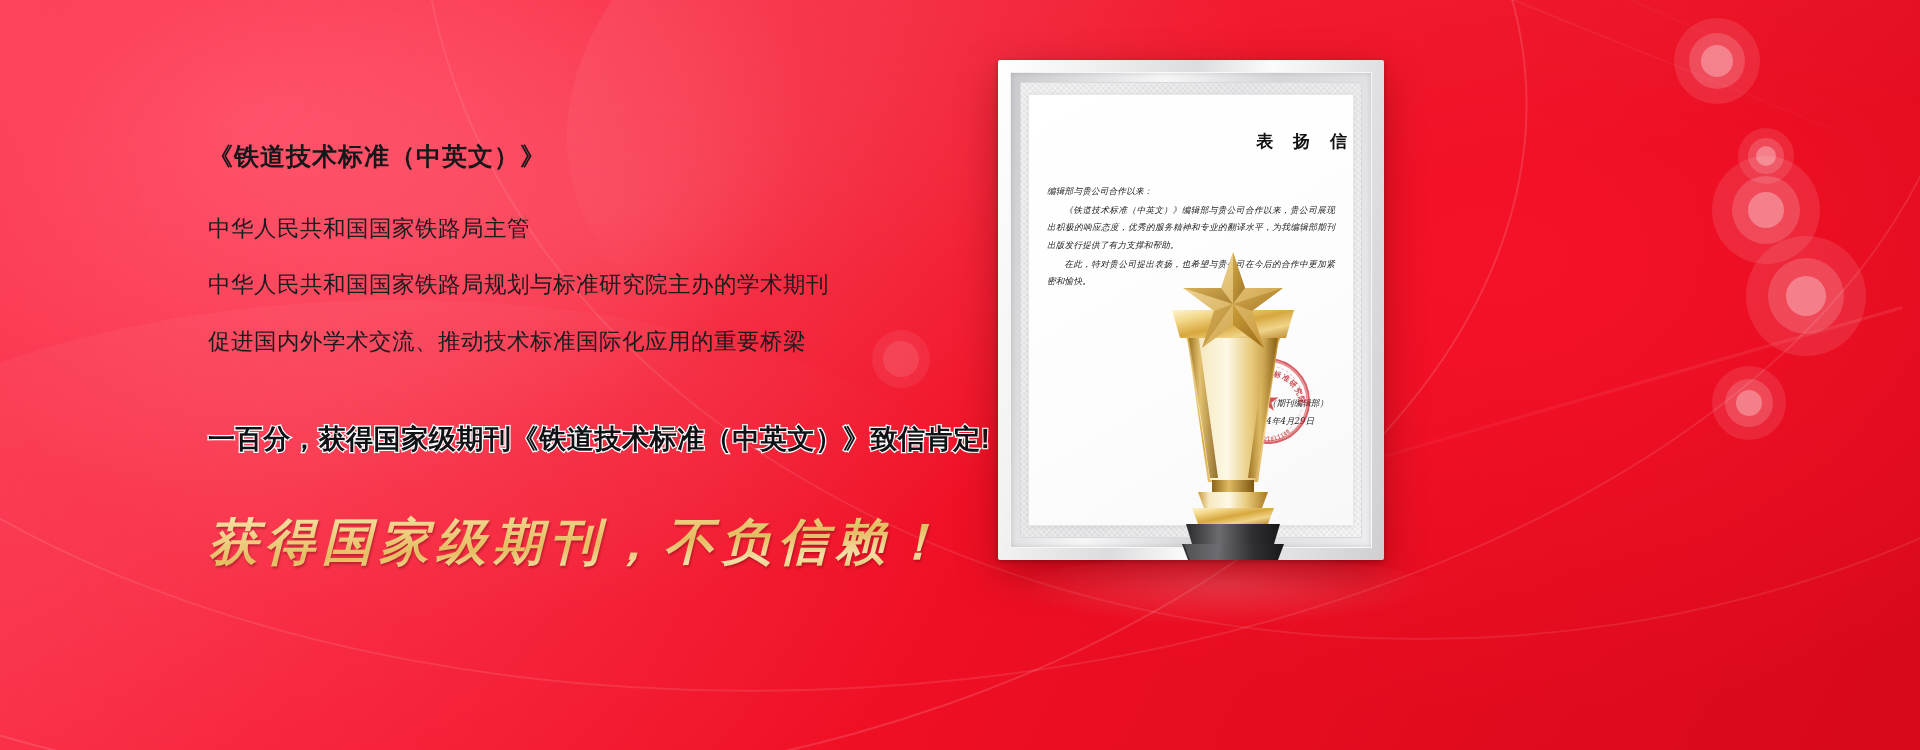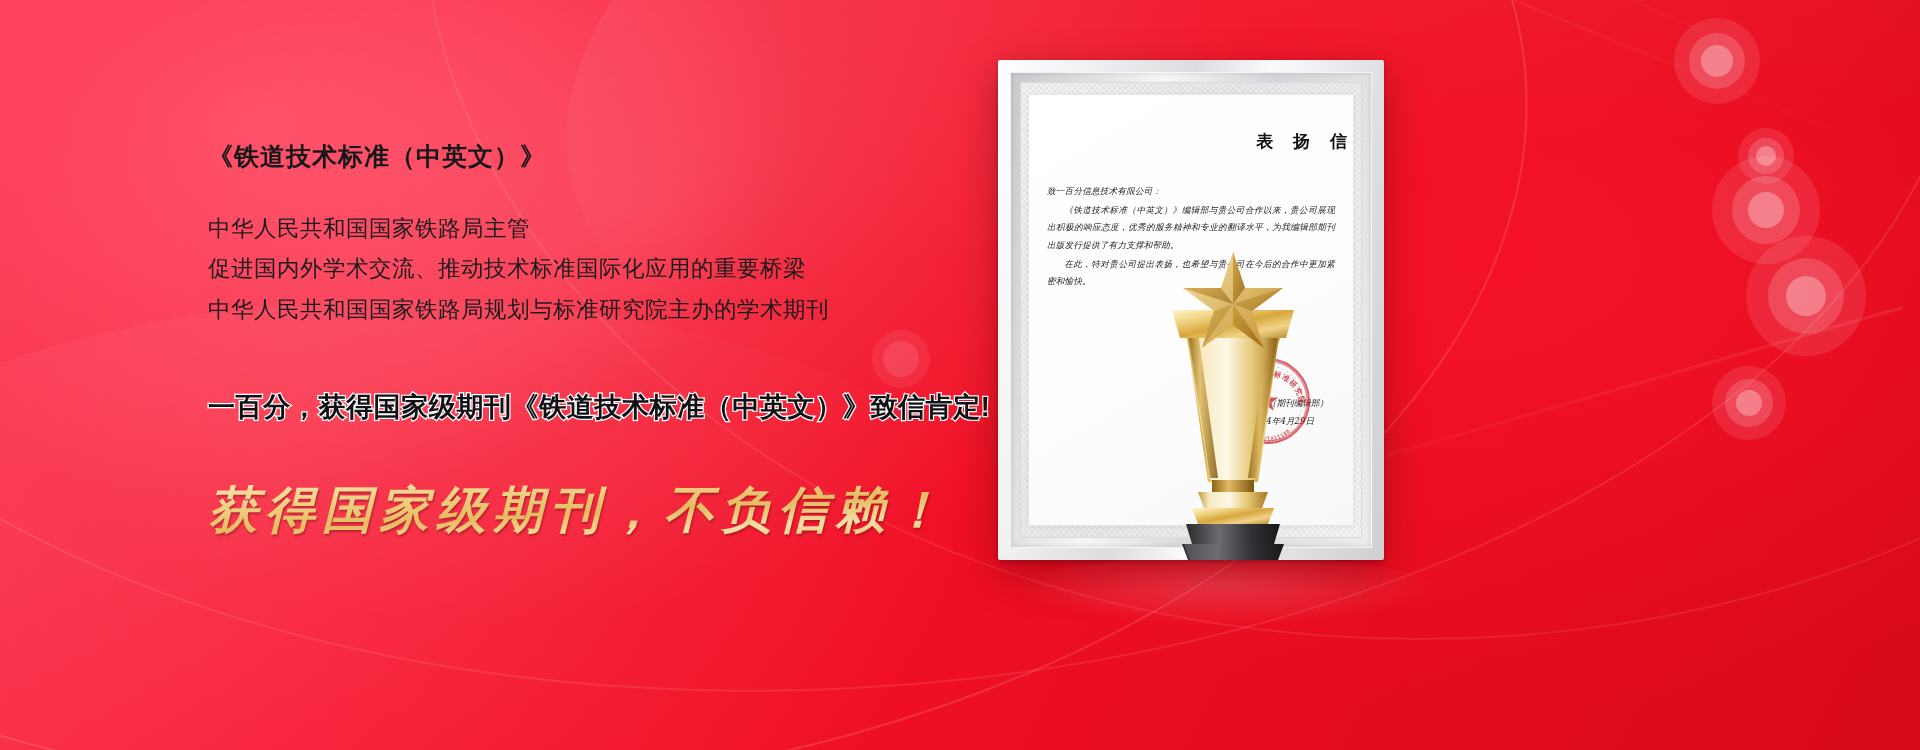--- a/index.html
+++ b/index.html
@@ -61,21 +61,21 @@
   .bokeh .core{position:absolute;border-radius:50%;background:rgba(255,255,255,.30);}
 
   
   .textblock{position:absolute;left:208px;top:140px;width:760px;}
   .journal-title{
     font-size:25px;font-weight:700;color:#16171a;letter-spacing:1px;
     line-height:1.3;
   }
   .info-list{margin-top:36px;}
   .info-line{
-    font-size:22.5px;color:#1a1b1e;line-height:1.82;letter-spacing:.5px;font-weight:400;
+    font-size:22.5px;color:#1a1b1e;line-height:1.82;letter-spacing:.5px;font-weight:400;margin-top:16px;
   }
   .headline{
     margin-top:58px;
     font-size:27px;font-weight:800;color:#111216;letter-spacing:.6px;
     -webkit-text-stroke:2.4px #ffffff;
     paint-order:stroke fill;
     text-shadow:0 1px 0 rgba(255,255,255,.35);
     white-space:nowrap;
   }
   .calligraphy{
@@ -219,41 +219,41 @@
     <div class="ring" style="background:rgba(255,255,255,.07);"></div>
     <div class="mid" style="inset:11px;background:rgba(255,255,255,.10);"></div>
   </div>
 
   <div class="textblock">
 
     <div class="journal-title">《铁道技术标准（中英文）》</div>
 
     <div class="info-list">
       <div class="info-line">中华人民共和国国家铁路局主管</div>
+      <div class="info-line">中华人民共和国国家铁路局规划与标准研究院主办的学术期刊</div>
       <div class="info-line">促进国内外学术交流、推动技术标准国际化应用的重要桥梁</div>
-      <div class="info-line">中华人民共和国国家铁路局规划与标准研究院主办的学术期刊</div>
     </div>
 
     <div class="headline">一百分，获得国家级期刊《铁道技术标准（中英文）》致信肯定!</div>
 
     <div class="calligraphy">获得国家级期刊，不负信赖！</div>
   </div>
 
   <div class="floor-glow"></div>
 
   <div class="cert-wrap">
     <div class="frame-outer"></div>
     <div class="frame-bevel"></div>
     <div class="mat"></div>
 
     <div class="paper">
       <div class="cert-title">表 扬 信</div>
 
       <div class="cert-body">
-        <p>致一百分信息技术有限公司：</p>
+        <p>编辑部与贵公司合作以来：</p>
         <p class="indent">《铁道技术标准（中英文）》编辑部与贵公司合作以来，贵公司展现出积极的响应态度，优秀的服务精神和专业的翻译水平，为我编辑部期刊出版发行提供了有力支撑和帮助。</p>
         <p class="indent">在此，特对贵公司提出表扬，也希望与贵公司在今后的合作中更加紧密和愉快。</p>
       </div>
 
       <div class="cert-sign">
         <div>院科研处（期刊编辑部）</div>
         <div class="cert-date">2024年4月29日</div>
       </div>
 
       <div class="stamp">

